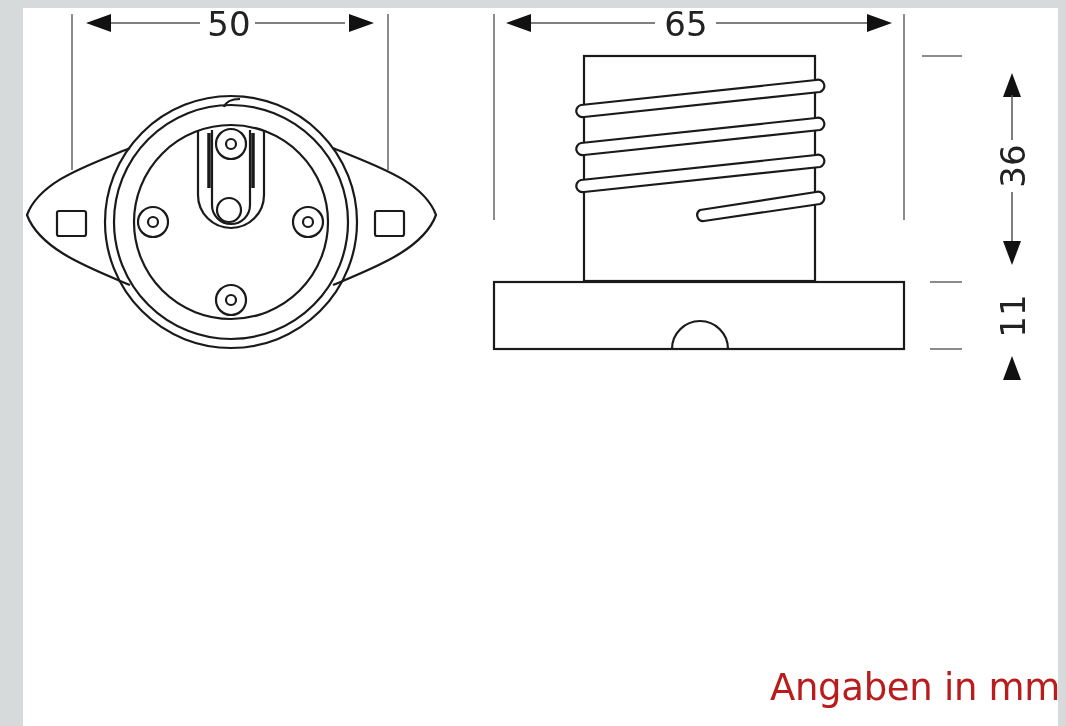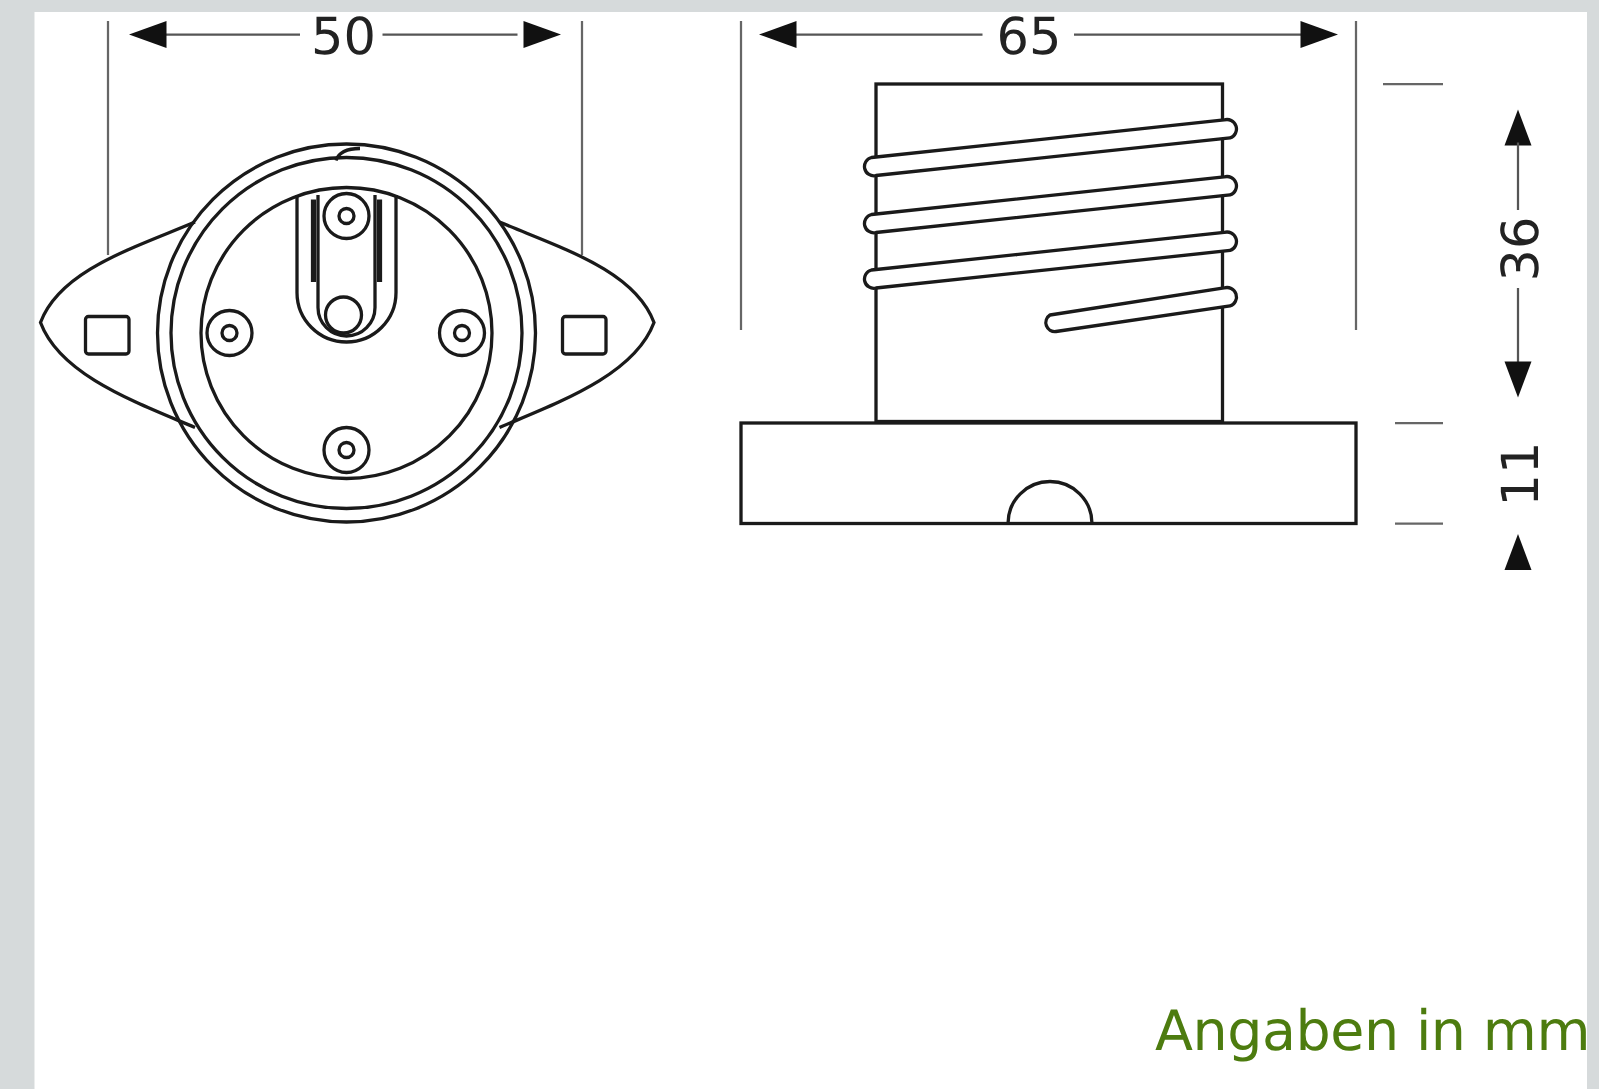--- a/index.html
+++ b/index.html
@@ -10,21 +10,21 @@
     position: relative;
   }
   .sheet {
     position: absolute; left: 23px; top: 8px; width: 1035px; height: 718px;
     background: #ffffff;
   }
   svg { position: absolute; left: 0; top: 0; }
   .dim-text { font-family: "DejaVu Sans", sans-serif; font-size: 34px; fill: #222; }
   .note {
     position: absolute; right: 6px; top: 666px;
-    font-size: 37px; color: #4d7c0f; letter-spacing: -0.3px;
+    font-size: 37px; color: #b91c1c; letter-spacing: -0.3px;
     font-family: "DejaVu Sans", sans-serif;
   }
 </style>
 </head>
 <body>
 
 <div class="sheet"></div>
 
 <svg width="1066" height="726" viewBox="0 0 1066 726">
   <defs>

